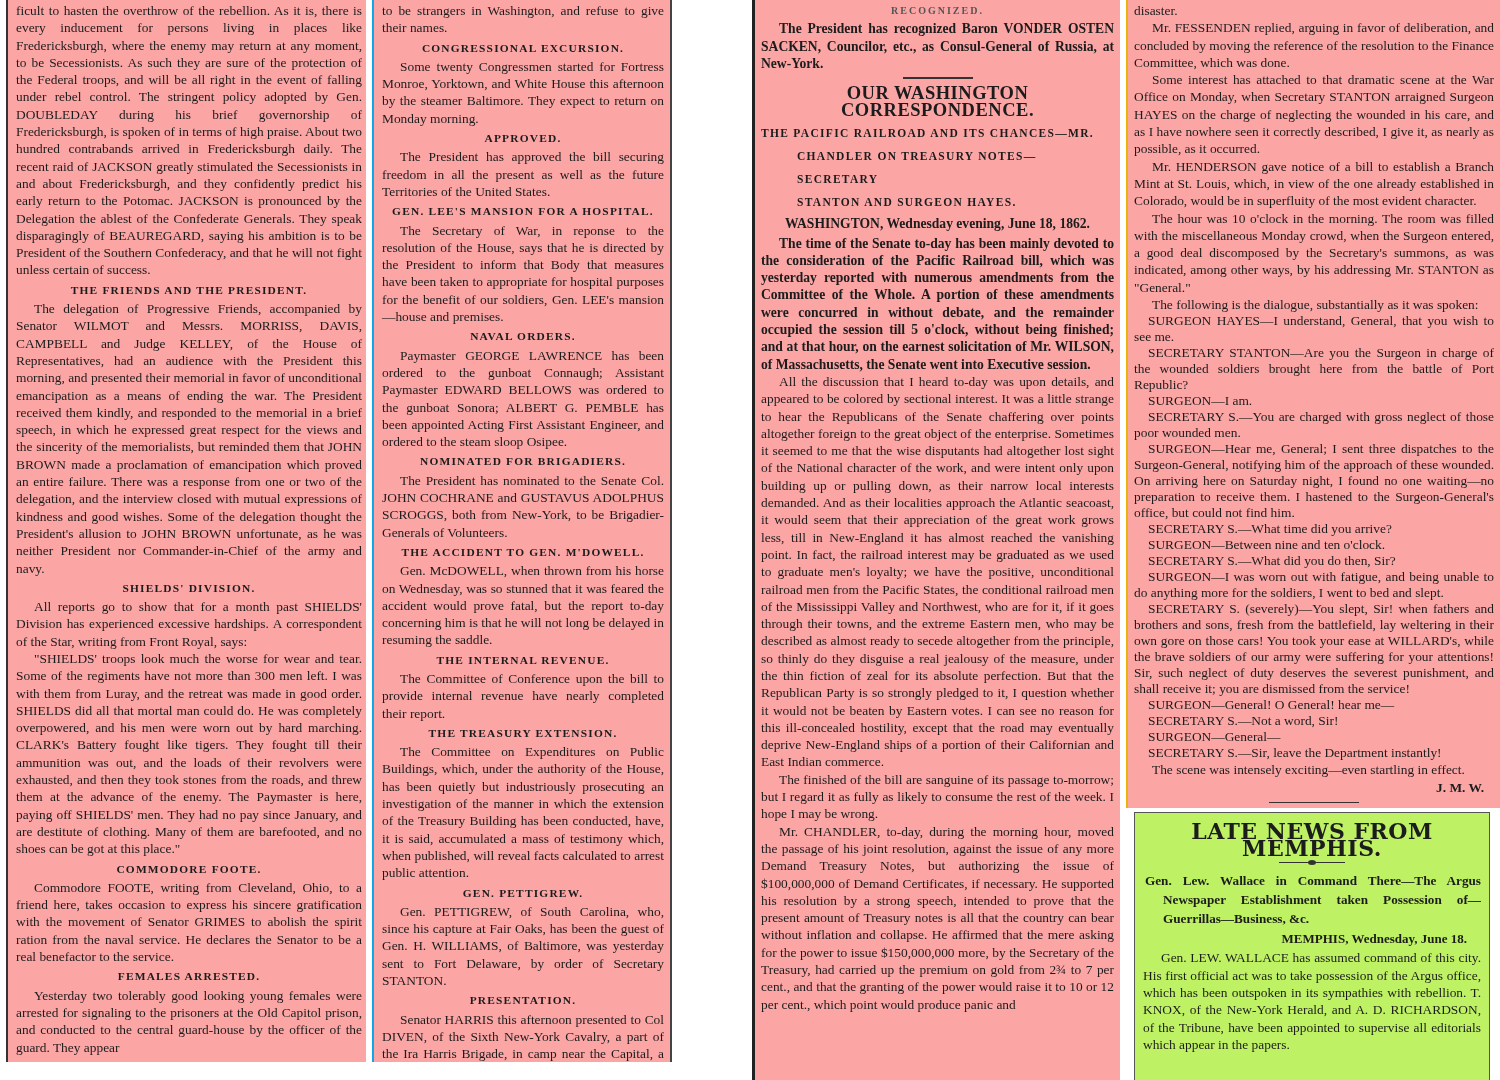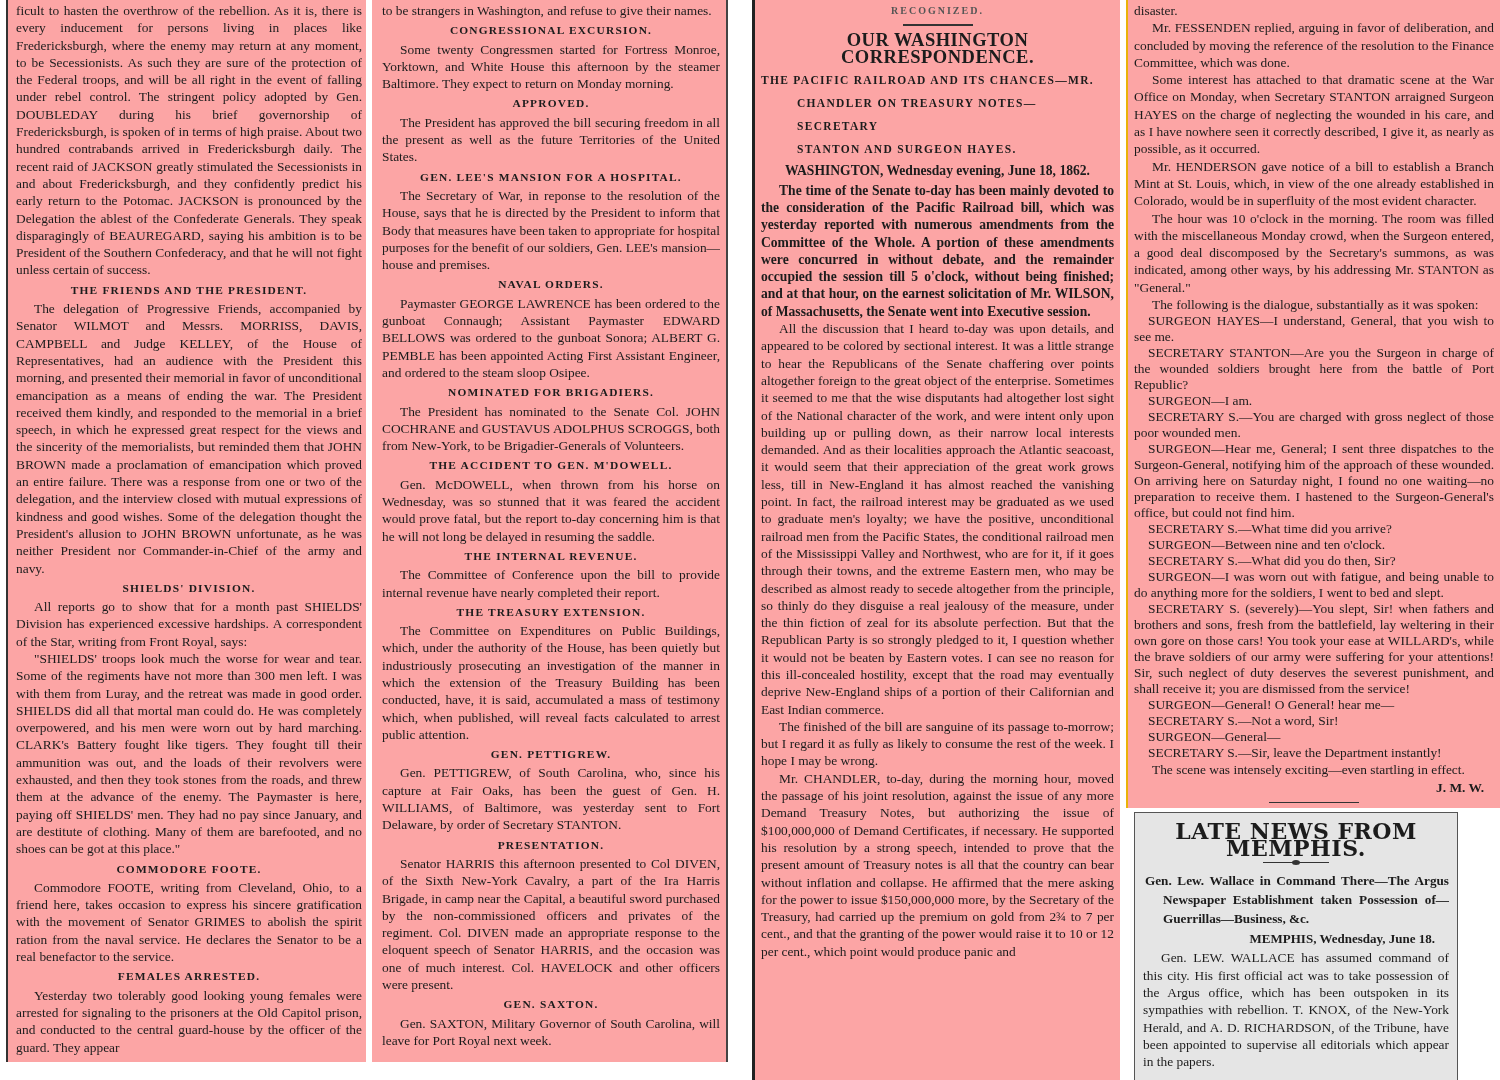--- a/index.html
+++ b/index.html
@@ -8,26 +8,26 @@
     background:#ffffff; position:relative;
     font-family:"Liberation Serif", "DejaVu Serif", serif;
     color:#1c1c1c;
   }
   .col {
     position:absolute; top:0; box-sizing:border-box;
     font-size:13.4px; line-height:17.3px; text-align:justify;
     overflow:hidden; background:#fca5a5;
   }
   #col1 { left:6px;  width:360px; height:1062px; padding:2px 4px 0 8px; border-left:2px solid #333; }
-  #col2 { left:372px; width:356px; height:1062px; padding:2px 6px 0 8px; border-left:2px solid #fca5a5; border-right:2px solid #444; }
+  #col2 { left:372px; width:300px; height:1062px; padding:2px 6px 0 8px; border-left:2px solid #0ea5e9; border-right:2px solid #444; }
   #col3 { left:752px; width:368px; height:1080px; padding:2px 6px 0 6px; border-left:3px solid #222; }
   #col4 { left:1126px; width:374px; height:808px; padding:2px 6px 0 6px; border-left:2px solid #eab308; }
-  #col4b { left:1134px; top:812px; width:324px; height:268px; position:absolute; box-sizing:border-box;
+  #col4b { left:1134px; top:812px; width:356px; height:268px; position:absolute; box-sizing:border-box;
            padding:4px 8px 0 8px; border:1.5px solid #555; border-bottom:none;
-           font-size:13.4px; line-height:17.3px; text-align:justify; background:#e5e5e5; }
+           font-size:13.4px; line-height:17.3px; text-align:justify; background:#bef264; }
   p { margin:0; text-indent:18px; }
   p.noindent { text-indent:0; }
   .hd {
     text-align:center; font-size:11.4px; letter-spacing:1.2px; font-weight:bold;
     margin:3px 0 1px 0; text-indent:0;
   }
   .big-hd {
     text-align:center; font-size:18.5px; font-weight:bold; letter-spacing:0.5px; margin:6px 0 3px 0;
   }
   .sub-hd {
@@ -82,20 +82,21 @@
     <div class="hd">GEN. PETTIGREW.</div>
     <p>Gen. PETTIGREW, of South Carolina, who, since his capture at Fair Oaks, has been the guest of Gen. H. WILLIAMS, of Baltimore, was yesterday sent to Fort Delaware, by order of Secretary STANTON.</p>
     <div class="hd">PRESENTATION.</div>
     <p>Senator HARRIS this afternoon presented to Col DIVEN, of the Sixth New-York Cavalry, a part of the Ira Harris Brigade, in camp near the Capital, a beautiful sword purchased by the non-commissioned officers and privates of the regiment. Col. DIVEN made an appropriate response to the eloquent speech of Senator HARRIS, and the occasion was one of much interest. Col. HAVELOCK and other officers were present.</p>
     <div class="hd">GEN. SAXTON.</div>
     <p>Gen. SAXTON, Military Governor of South Carolina, will leave for Port Royal next week.</p>
   </div>
 
 <div id="col3" class="col">
   <div class="hd" style="font-size:10px;color:#555;letter-spacing:2px;margin-top:0">RECOGNIZED.</div>
+  <p class="heavy">The President has recognized Baron VONDER OSTEN SACKEN, Councilor, etc., as Consul-General of Russia, at New-York.</p>
   <div class="rule"></div>
   <div class="big-hd">OUR WASHINGTON CORRESPONDENCE.</div>
   <div class="sub-hd">
     <span>THE PACIFIC RAILROAD AND ITS CHANCES—MR.</span>
     <span class="l2">CHANDLER ON TREASURY NOTES—SECRETARY</span>
     <span class="l2">STANTON AND SURGEON HAYES.</span>
   </div>
   <div class="dateline">WASHINGTON, Wednesday evening, June 18, 1862.</div>
   <p class="heavy">The time of the Senate to-day has been mainly devoted to the consideration of the Pacific Railroad bill, which was yesterday reported with numerous amendments from the Committee of the Whole. A portion of these amendments were concurred in without debate, and the remainder occupied the session till 5 o'clock, without being finished; and at that hour, on the earnest solicitation of Mr. WILSON, of Massachusetts, the Senate went into Executive session.</p>
   <p>All the discussion that I heard to-day was upon details, and appeared to be colored by sectional interest. It was a little strange to hear the Republicans of the Senate chaffering over points altogether foreign to the great object of the enterprise. Sometimes it seemed to me that the wise disputants had altogether lost sight of the National character of the work, and were intent only upon building up or pulling down, as their narrow local interests demanded. And as their localities approach the Atlantic seacoast, it would seem that their appreciation of the great work grows less, till in New-England it has almost reached the vanishing point. In fact, the railroad interest may be graduated as we used to graduate men's loyalty; we have the positive, unconditional railroad men from the Pacific States, the conditional railroad men of the Mississippi Valley and Northwest, who are for it, if it goes through their towns, and the extreme Eastern men, who may be described as almost ready to secede altogether from the principle, so thinly do they disguise a real jealousy of the measure, under the thin fiction of zeal for its absolute perfection. But that the Republican Party is so strongly pledged to it, I question whether it would not be beaten by Eastern votes. I can see no reason for this ill-concealed hostility, except that the road may eventually deprive New-England ships of a portion of their Californian and East Indian commerce.</p>

